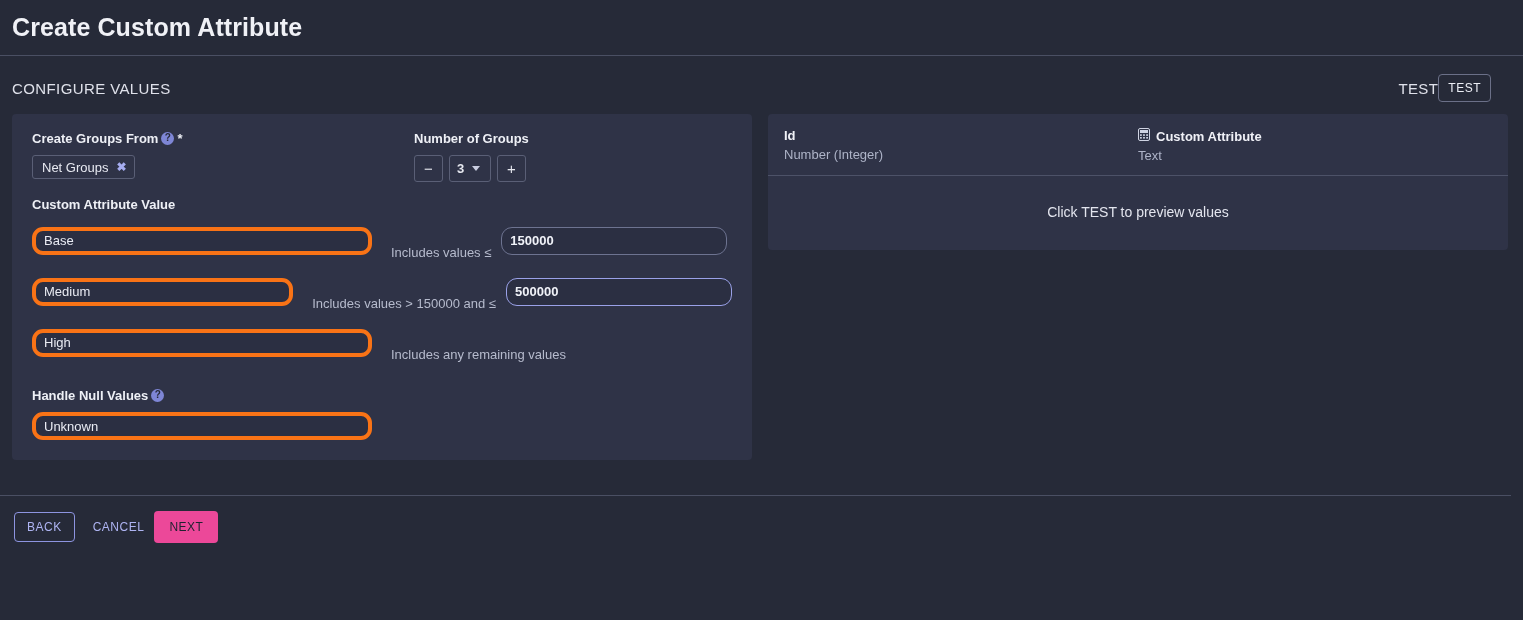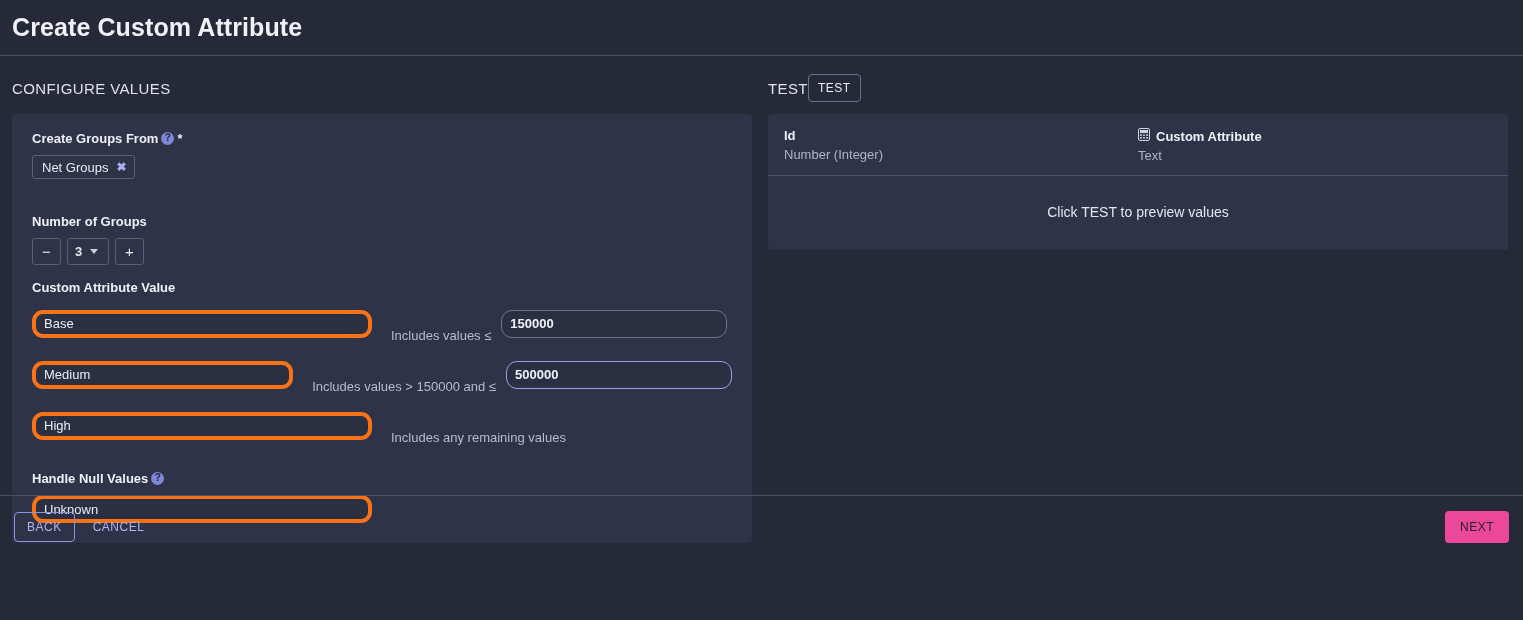--- a/index.html
+++ b/index.html
@@ -38,37 +38,36 @@
   .section-label {
     font-size: 15px;
     color: #dfe1ea;
     letter-spacing: .4px;
     margin: 6px 0 16px 0;
     height: 20px;
     display: flex;
     align-items: center;
   }
   .section-row {
-    display: flex; align-items: center; justify-content: flex-start;
-    margin: 6px 9px 16px 0;
+    display: flex; align-items: center; justify-content: flex-end;
+    margin: 6px 16px 16px 0;
     height: 20px;
   }
 
   
   .config-card {
     background: #2f3347;
     border-radius: 4px;
     padding: 16px 20px 20px 20px;
     width: 740px;
     min-height: 300px;
   }
   .grid-2 {
     display: flex;
-    gap: 34px;
-    flex-direction: column;
+    gap: 22px;
   }
   .col-a { width: 360px; }
   .col-b { flex: 1; }
 
   .field-label {
     font-size: 13px;
     font-weight: bold;
     color: #eef0f6;
     display: flex;
     align-items: center;
@@ -223,24 +222,24 @@
   .test-empty {
     display: flex; align-items: center; justify-content: center;
     height: 72px;
     font-size: 14px;
     color: #e3e5ee;
   }
 
   
   .footer {
     position: absolute;
-    left: 0; right: 0; bottom: 0;
+    left: 0; right: 12px; bottom: 0;
     height: 62px;
     border-top: 1px solid #4a4f63;
-    display: flex; align-items: center; justify-content: space-between;
+    display: flex; align-items: center; 
     padding: 0 14px;
   }
   .footer-left { display: flex; align-items: center; gap: 8px; }
   .btn-outline-accent {
     border: 1px solid #8d94e0;
     border-radius: 4px;
     background: transparent;
     color: #aeb4f2;
     font-size: 12px;
     letter-spacing: .5px;

